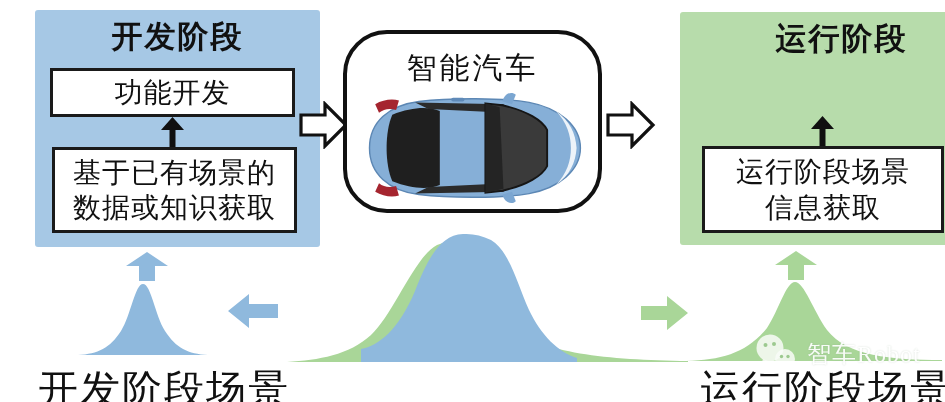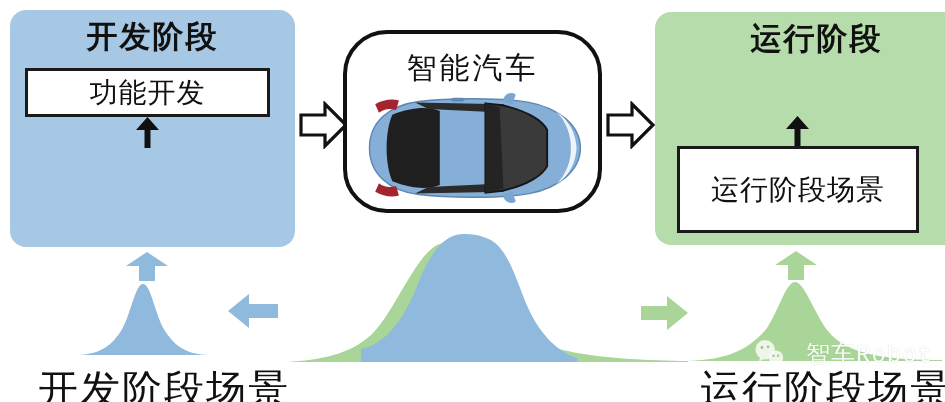--- a/index.html
+++ b/index.html
@@ -15,21 +15,21 @@
     --tail_light:#a5252f;
     --watermark:#ffffff;
   }
   html,body{margin:0;padding:0;background:#fff;}
   .stage{
     position:relative;width:945px;height:402px;background:#ffffff;overflow:hidden;
     font-family:"Liberation Serif","DejaVu Serif",serif;color:var(--text);
   }
   .abs{position:absolute;}
   
-  .panel{position:absolute;border-radius:16px;}
+  .panel{position:absolute;border-radius:3px;margin-left:25px;}
   .panel.blue{left:10px;top:10px;width:285px;height:237px;background:var(--blue_panel);}
   .panel.green{left:655px;top:12px;width:283px;height:233px;background:var(--green_panel);padding-left:40px;}
   .panel-title{
     position:absolute;left:0;right:0;top:10px;text-align:center;
     font-size:31px;font-weight:700;letter-spacing:2px;line-height:1.1;
   }
   .wbox{
     position:absolute;background:#ffffff;border:3px solid var(--box_border);
     display:flex;flex-direction:column;align-items:center;justify-content:center;
     text-align:right;font-size:28px;line-height:1.26;letter-spacing:1px;box-sizing:border-box;
@@ -54,39 +54,43 @@
   }
   .blabel.l{left:38px;width:245px;}
   .blabel.m{left:295px;width:405px;}
   .blabel.r{left:700px;width:242px;}
   
   .watermark{
     position:absolute;left:753px;top:331px;width:180px;height:46px;
     display:flex;align-items:center;opacity:.93;pointer-events:none;
   }
   .watermark .wm-text{
-    color:var(--watermark);font-size:24px;letter-spacing:1px;margin-left:20px;
-    font-family:Liberation Mono, monospace;
+    color:var(--watermark);font-size:24px;letter-spacing:1px;margin-left:8px;
+    font-family:Liberation Serif, serif;
     text-shadow:0 0 2px rgba(120,150,120,.35);white-space:nowrap;
   }
   svg{display:block;}
 </style>
 </head>
 <body>
 
 <div class="stage">
 
   <div class="panel blue">
     <div class="panel-title">开发阶段</div>
     <div class="wbox b1">
       <span>功能开发</span>
     </div>
     <svg class="abs" style="left:126px;top:107px" width="23" height="31" viewBox="0 0 23 31">
       <polygon points="11.5,0 23,13 14.5,13 14.5,31 8.5,31 8.5,13 0,13" fill="#101010"></polygon>
     </svg>
+    <div class="wbox b2">
+      <span>基于已有场景的</span>
+      <span>数据或知识获取</span>
+    </div>
   </div>
 
   <svg class="abs" style="left:299px;top:101px" width="50" height="48" viewBox="0 0 50 48">
     <polygon points="2,14 26,14 26,3 47,24 26,45 26,34 2,34" fill="#ffffff" stroke="#111" stroke-width="3.2" stroke-linejoin="miter"></polygon>
   </svg>
   <svg class="abs" style="left:606px;top:101px" width="50" height="48" viewBox="0 0 50 48">
     <polygon points="2,14 26,14 26,3 47,24 26,45 26,34 2,34" fill="#ffffff" stroke="#111" stroke-width="3.2" stroke-linejoin="miter"></polygon>
   </svg>
 
   <div class="vehicle-box">
@@ -116,20 +120,21 @@
     </svg>
   </div>
 
   <div class="panel green">
     <div class="panel-title">运行阶段</div>
     <svg class="abs" style="left:131px;top:104px" width="23" height="31" viewBox="0 0 23 31">
       <polygon points="11.5,0 23,13 14.5,13 14.5,31 8.5,31 8.5,13 0,13" fill="#101010"></polygon>
     </svg>
     <div class="wbox b2">
       <span>运行阶段场景</span>
+      <span>信息获取</span>
     </div>
   </div>
 
   <svg class="abs" style="left:126px;top:252px" width="42" height="29" viewBox="0 0 42 29">
     <polygon points="21,0 42,14 29,14 29,29 13,29 13,14 0,14" style="fill:var(--blue_shape)"></polygon>
   </svg>
   <svg class="abs" style="left:78px;top:281px" width="130" height="75" viewBox="0 0 130 75">
     <path d="M0,74 C20,73 32,67 43,50 C53,34 57,3 65,3 C73,3 77,34 87,50 C98,67 110,73 130,74 Z" style="fill:var(--blue_shape)"></path>
   </svg>
   <svg class="abs" style="left:228px;top:294px" width="50" height="34" viewBox="0 0 50 34">

